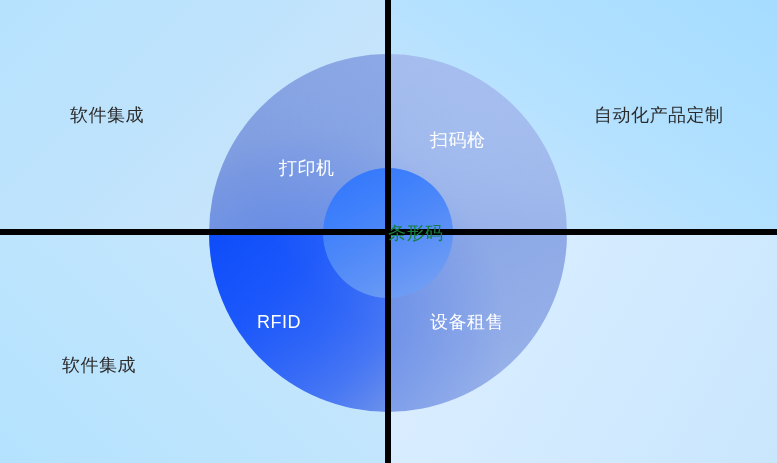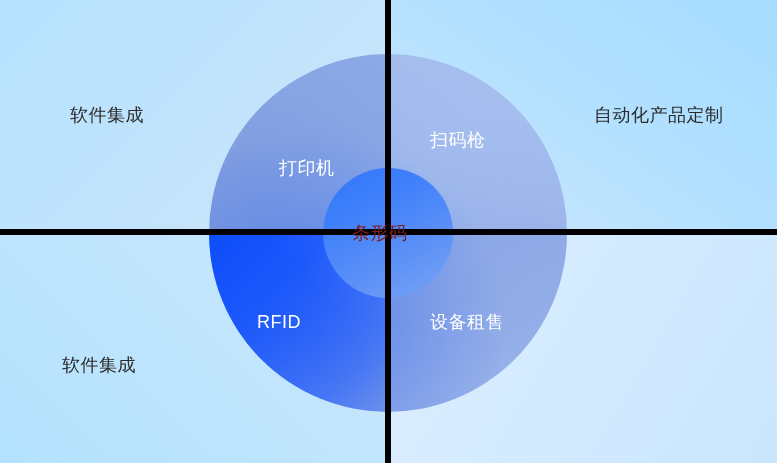--- a/index.html
+++ b/index.html
@@ -113,23 +113,24 @@
     color: #2b2b2b;
     font-size: 18px;
     letter-spacing: 0.5px;
   }
   .label-inner {
     color: #ffffff;
     font-size: 18px;
     letter-spacing: 0.5px;
   }
   .label-core {
-    color: #7f1d1d;
+    color: #15803d;
     font-size: 18px;
     letter-spacing: 0.5px;
+    margin-left: 36px;
   }
 
   
   .pos-soft   { left: 62px;  top: 106px; margin-left: 8px; }
   .pos-auto   { left: 594px; top: 106px; }
   .pos-device { left: 62px;  top: 356px; }
   .pos-label  { left: 594px; top: 356px; }
 
   
   .pos-printer { left: 279px; top: 131px; margin-top: 28px; }

